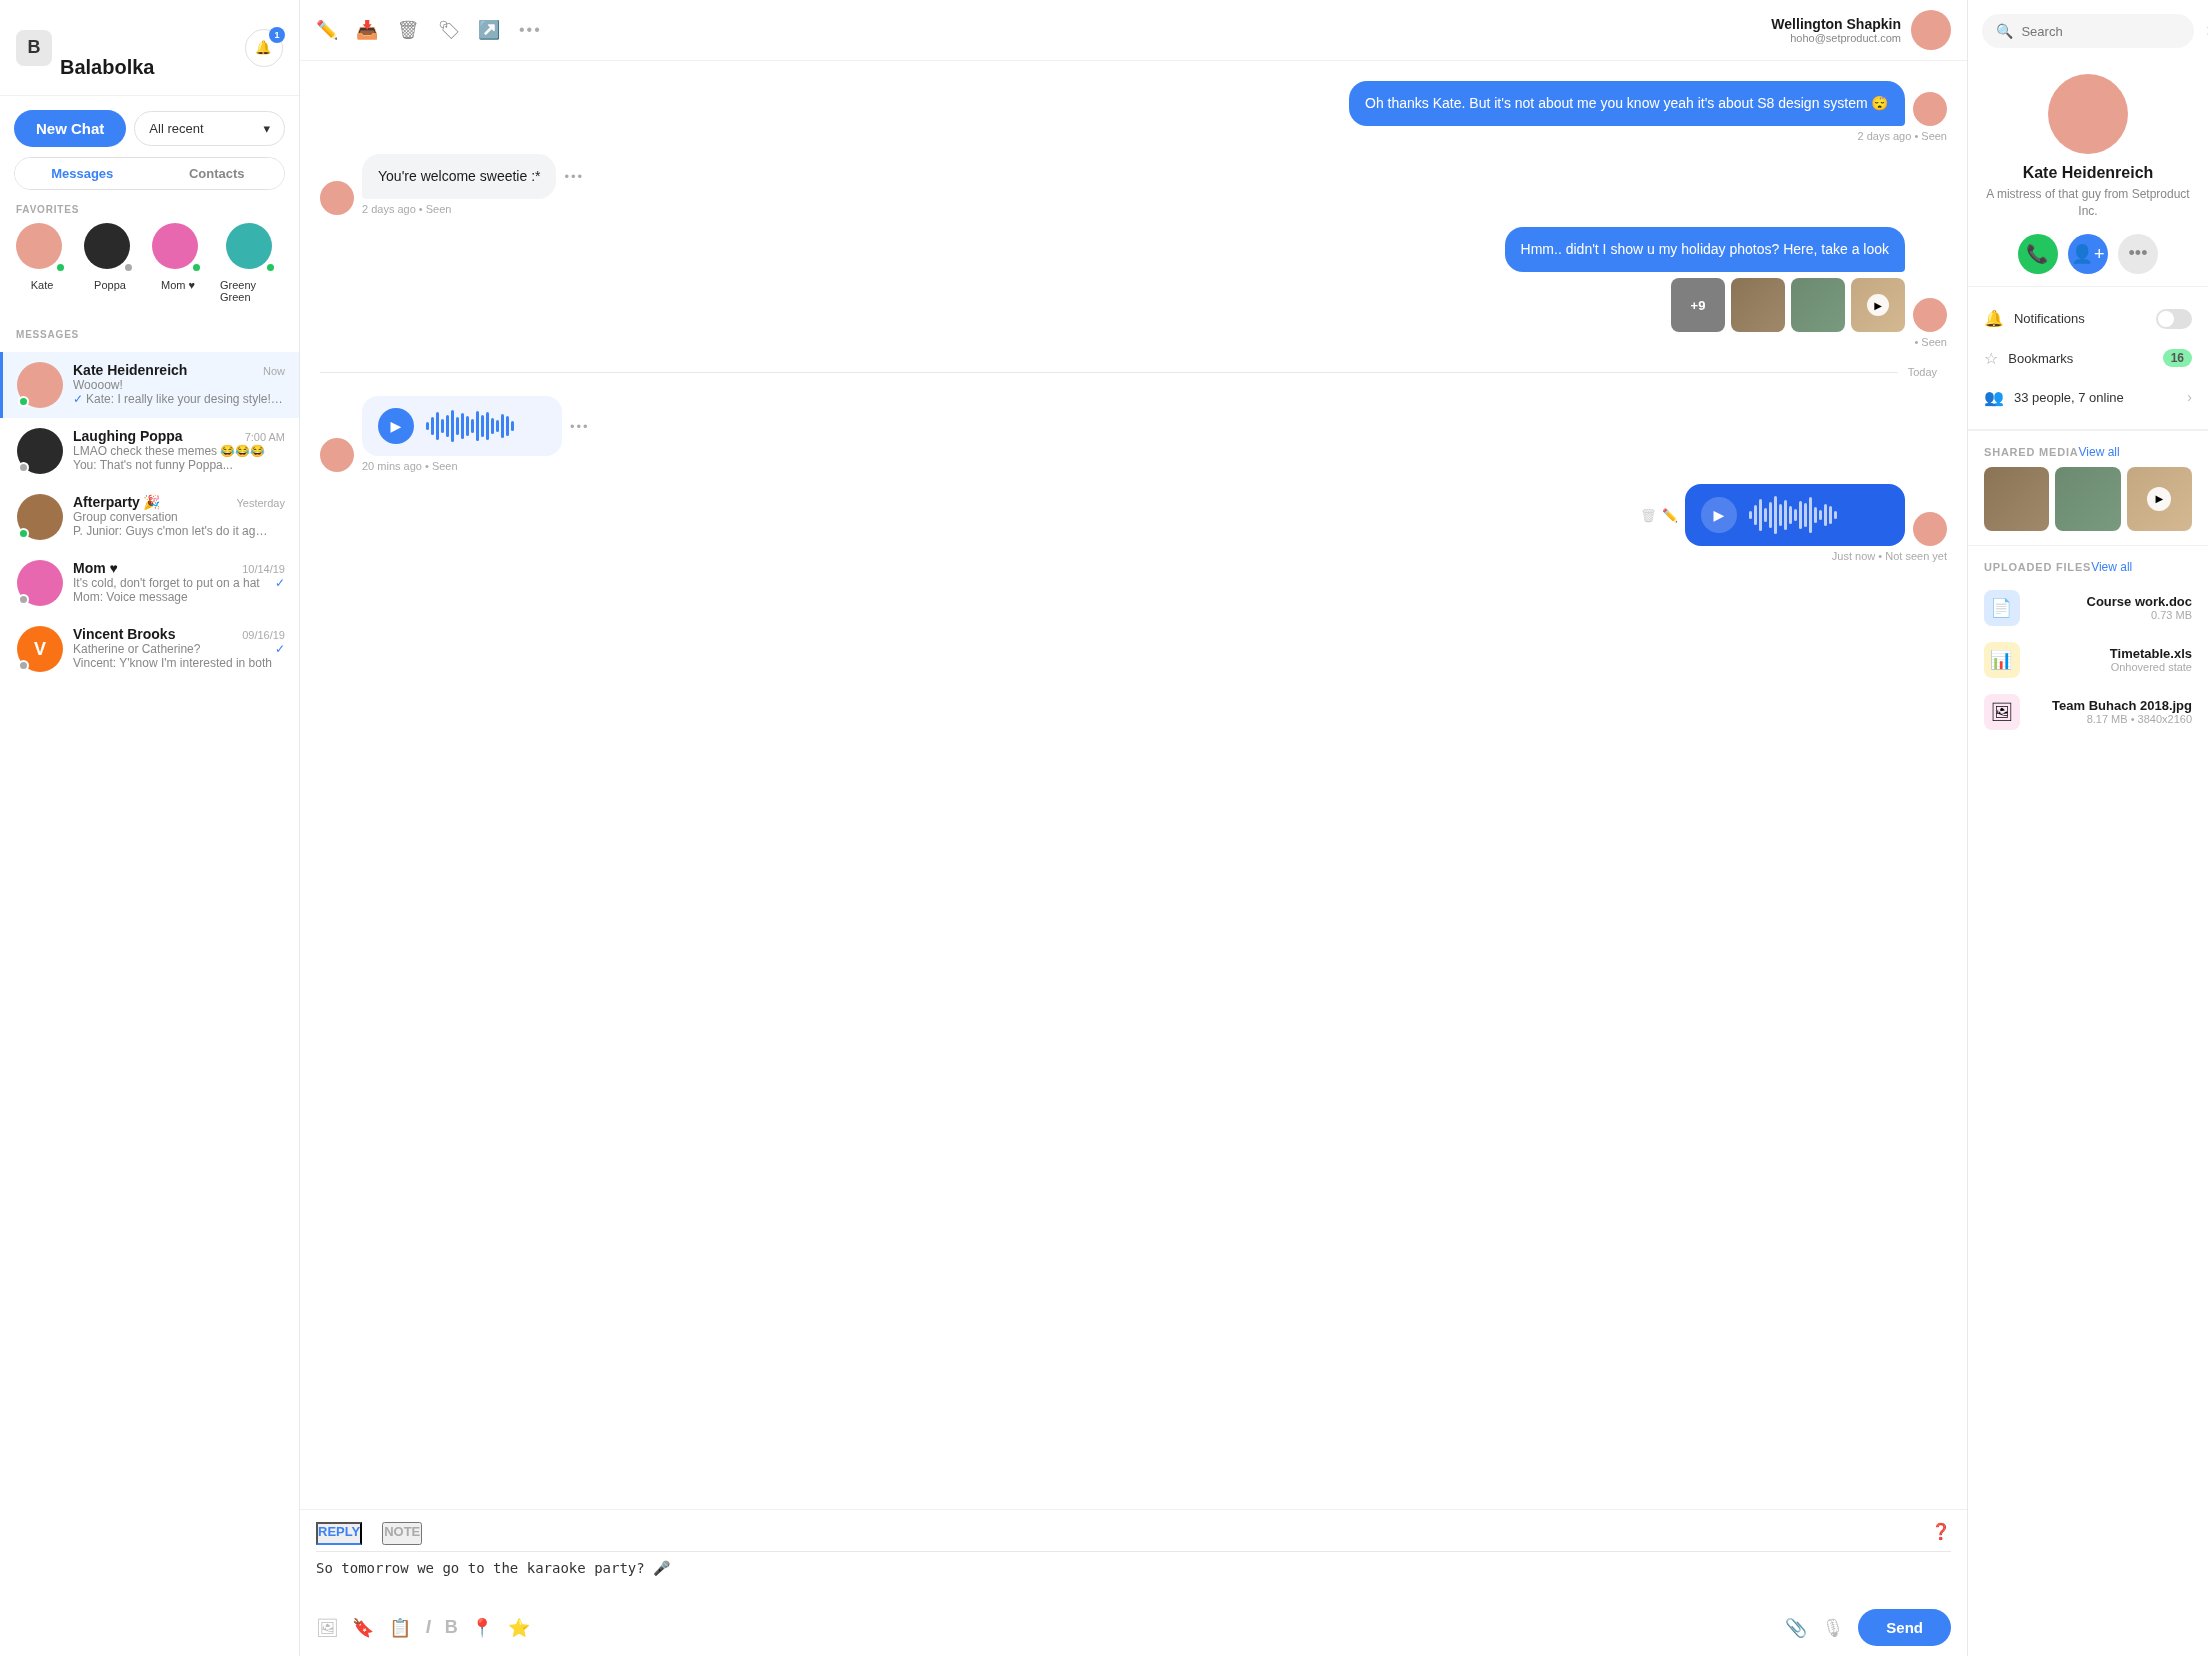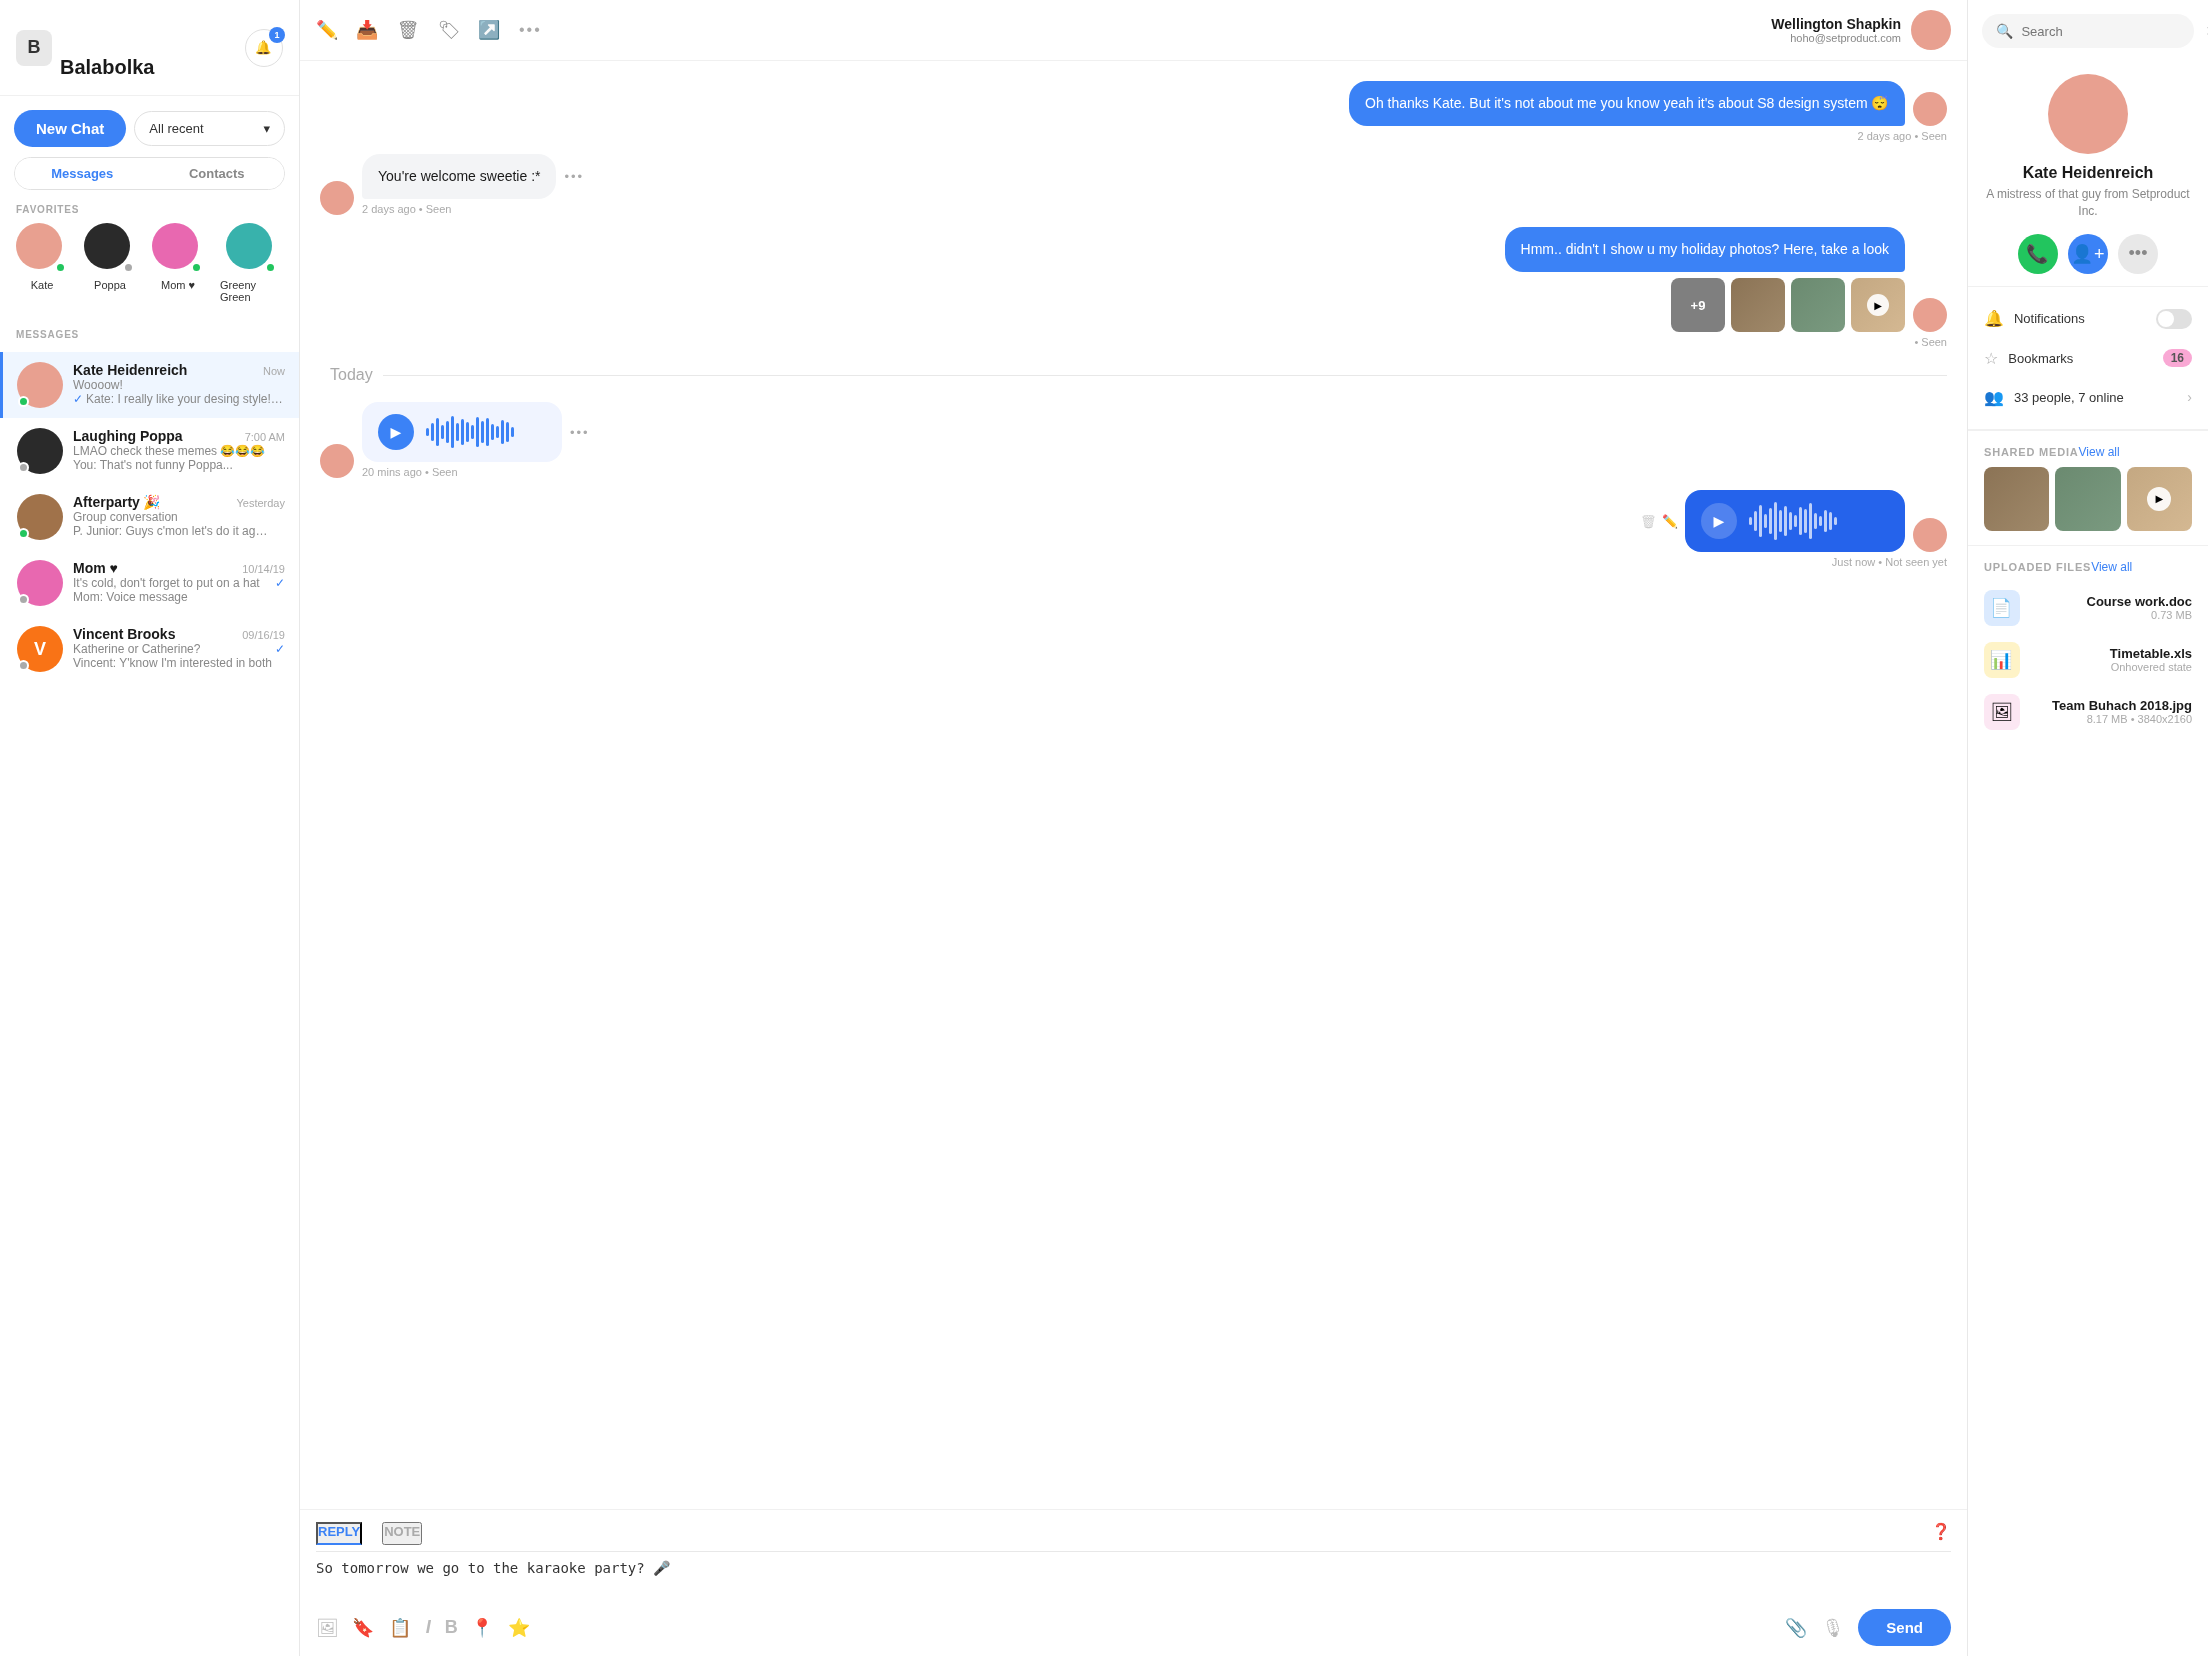--- a/index.html
+++ b/index.html
@@ -300,22 +300,22 @@
       text-align: right;
     }
     .msg-meta-in { text-align: left; }
     .in-avatar {
       width: 34px; height: 34px;
       border-radius: 50%;
       background: #e8a090;
       flex-shrink: 0;
     }
     .divider-today {
-      text-align: left;
-      font-size: 16px;
+      text-align: right;
+      font-size: 11px;
       color: #aaa;
       position: relative;
       padding: 6px 0;
     }
     .divider-today::before {
       content: '';
       position: absolute;
       top: 50%; left: 0; right: 0;
       height: 1px;
       background: #e8e8e8;
@@ -579,21 +579,21 @@
     .toggle::after {
       content: '';
       position: absolute;
       width: 16px; height: 16px;
       background: #fff;
       border-radius: 50%;
       top: 2px; left: 2px;
       transition: left 0.2s;
     }
     .badge-count {
-      background: #f9a8d4;
+      background: #86efac;
       color: #555;
       border-radius: 10px;
       padding: 2px 8px;
       font-size: 12px;
       font-weight: 600;
     }
     .rp-chevron { color: #bbb; font-size: 14px; }
     .rp-people-row {
       display: flex;
       align-items: center;

